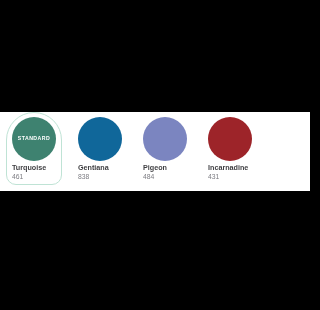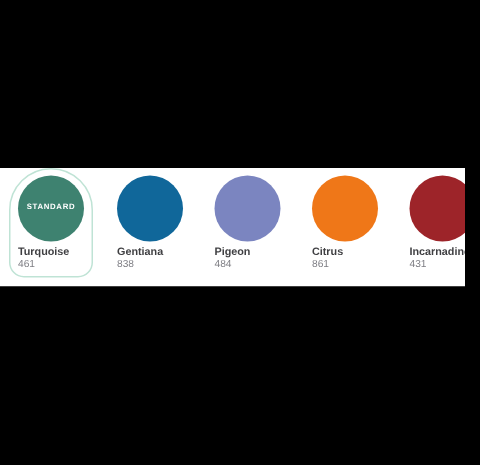--- a/index.html
+++ b/index.html
@@ -137,25 +137,20 @@
           <div class="swatch-dot" style="background: rgb(16, 103, 154);"></div>
           <div class="swatch-name" style="color: rgb(63, 63, 66);">Gentiana</div>
           <div class="swatch-code" style="color: rgb(125, 125, 131);">838</div>
         </div>
         <div class="swatch">
           <div class="swatch-dot" style="background: rgb(123, 133, 192);"></div>
           <div class="swatch-name" style="color: rgb(63, 63, 66);">Pigeon</div>
           <div class="swatch-code" style="color: rgb(125, 125, 131);">484</div>
         </div>
         <div class="swatch">
-          <div class="swatch-dot" style="background: rgb(239, 119, 24);"></div>
-          <div class="swatch-name" style="color: rgb(63, 63, 66);">Citrus</div>
-          <div class="swatch-code" style="color: rgb(125, 125, 131);">861</div>
-        </div>
-        <div class="swatch">
           <div class="swatch-dot" style="background: rgb(157, 36, 41);"></div>
           <div class="swatch-name" style="color: rgb(63, 63, 66);">Incarnadine</div>
           <div class="swatch-code" style="color: rgb(125, 125, 131);">431</div>
         </div>
       </div>
   </div>
 
   <div class="letterbox-bottom"></div>
 
 </div>

